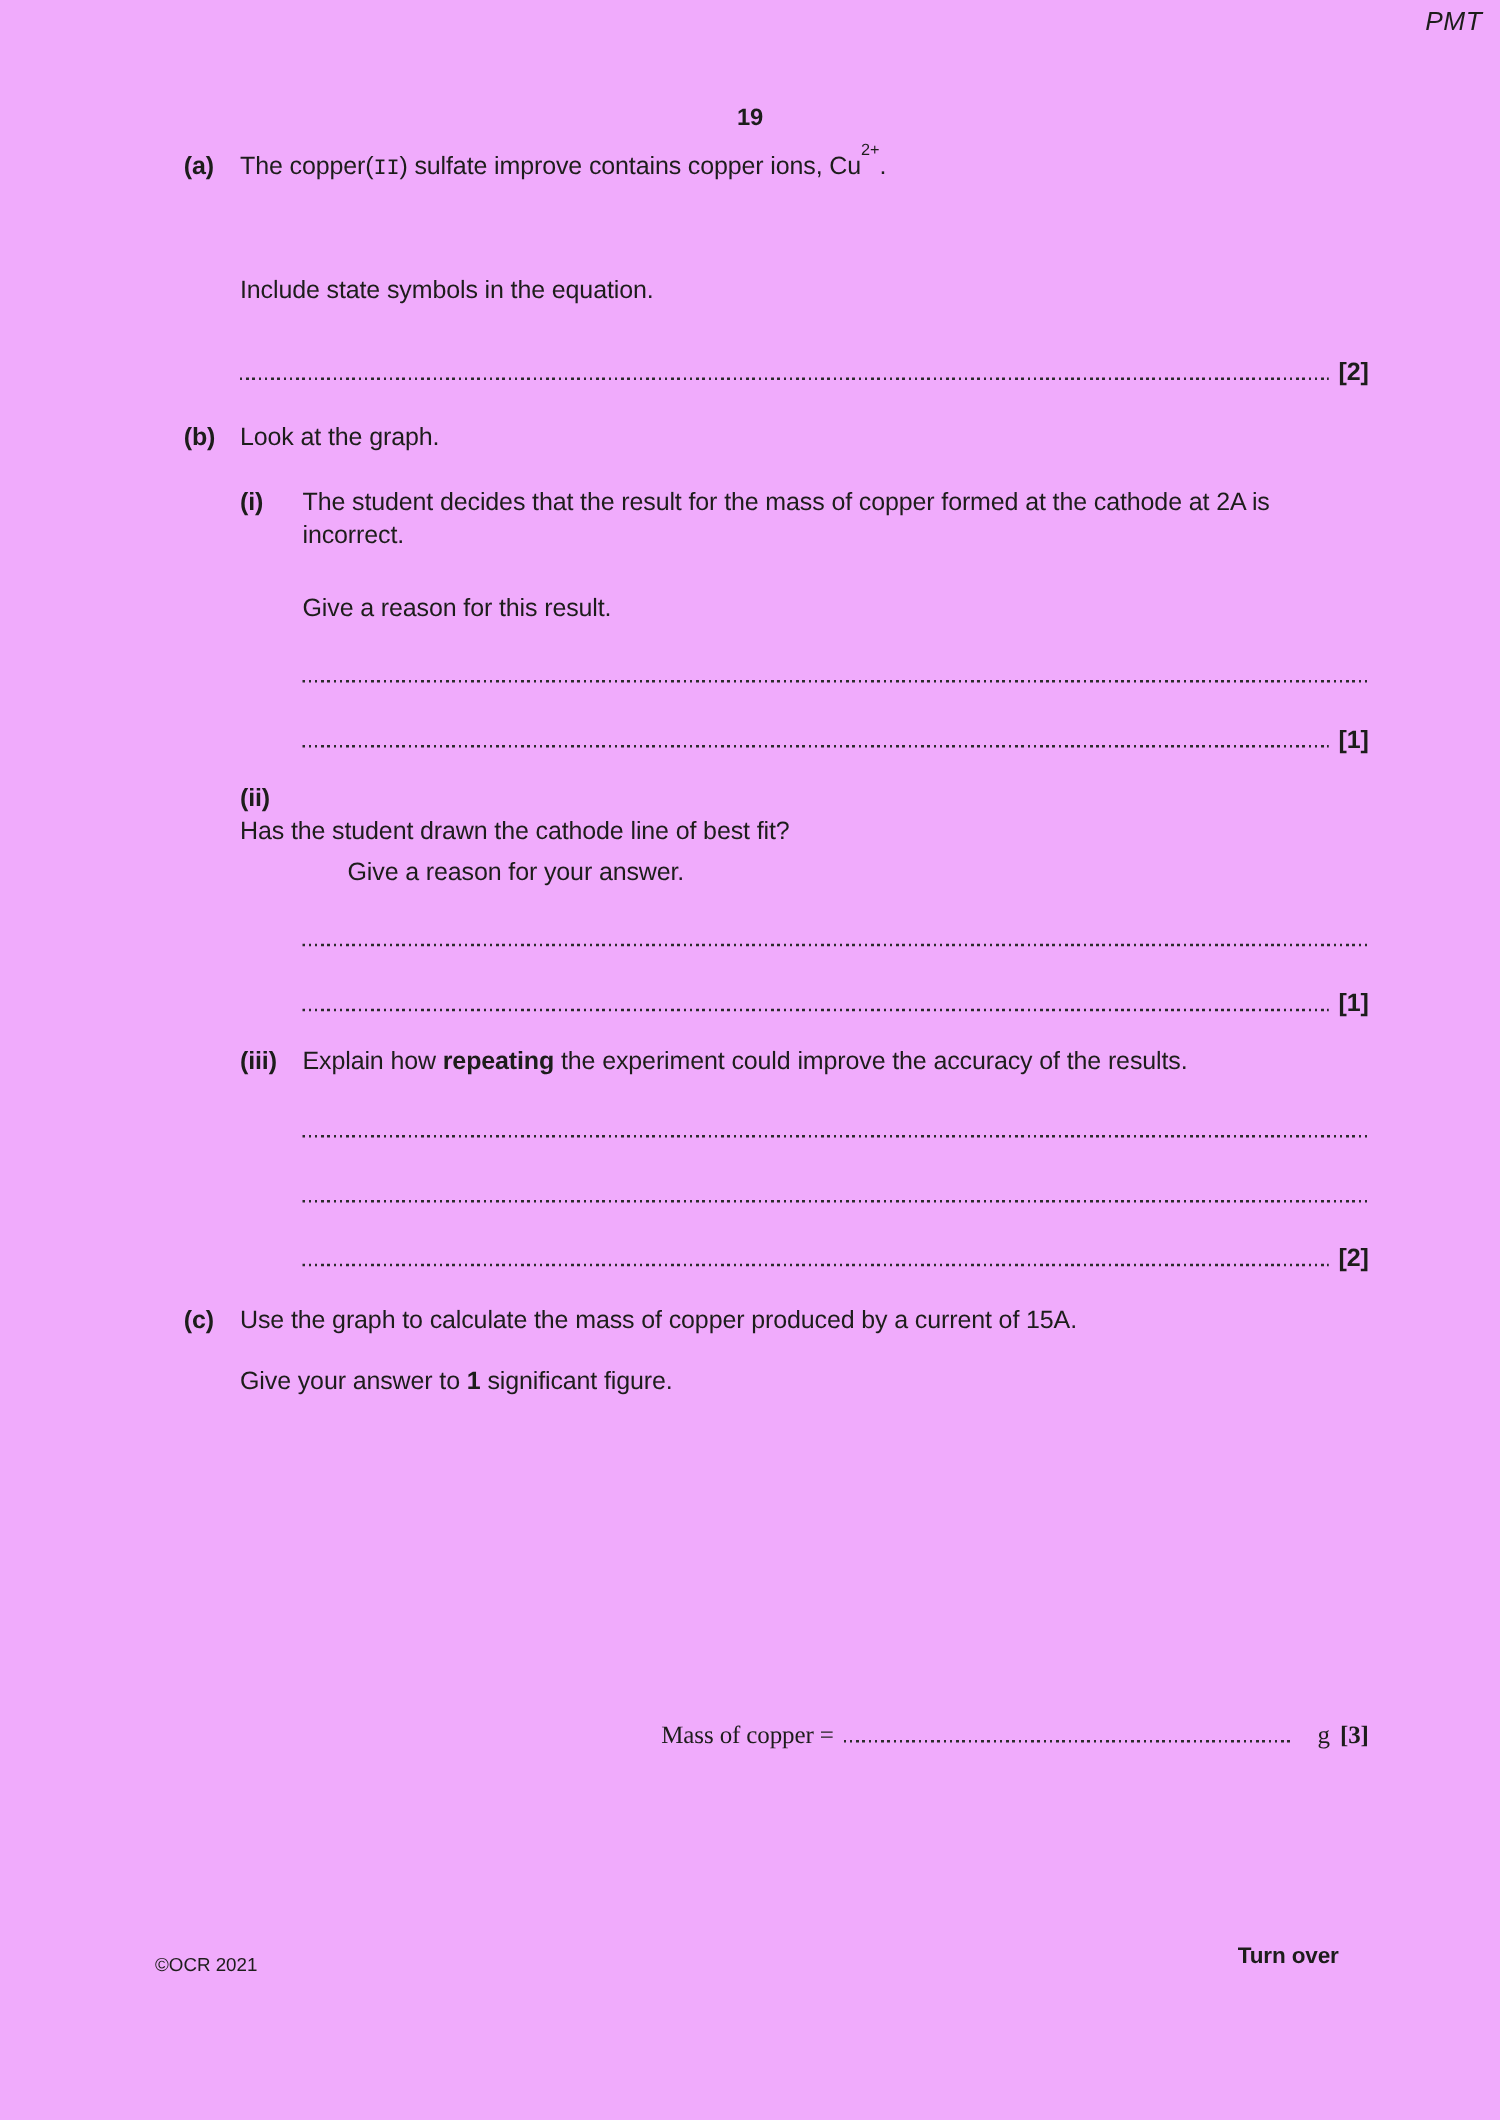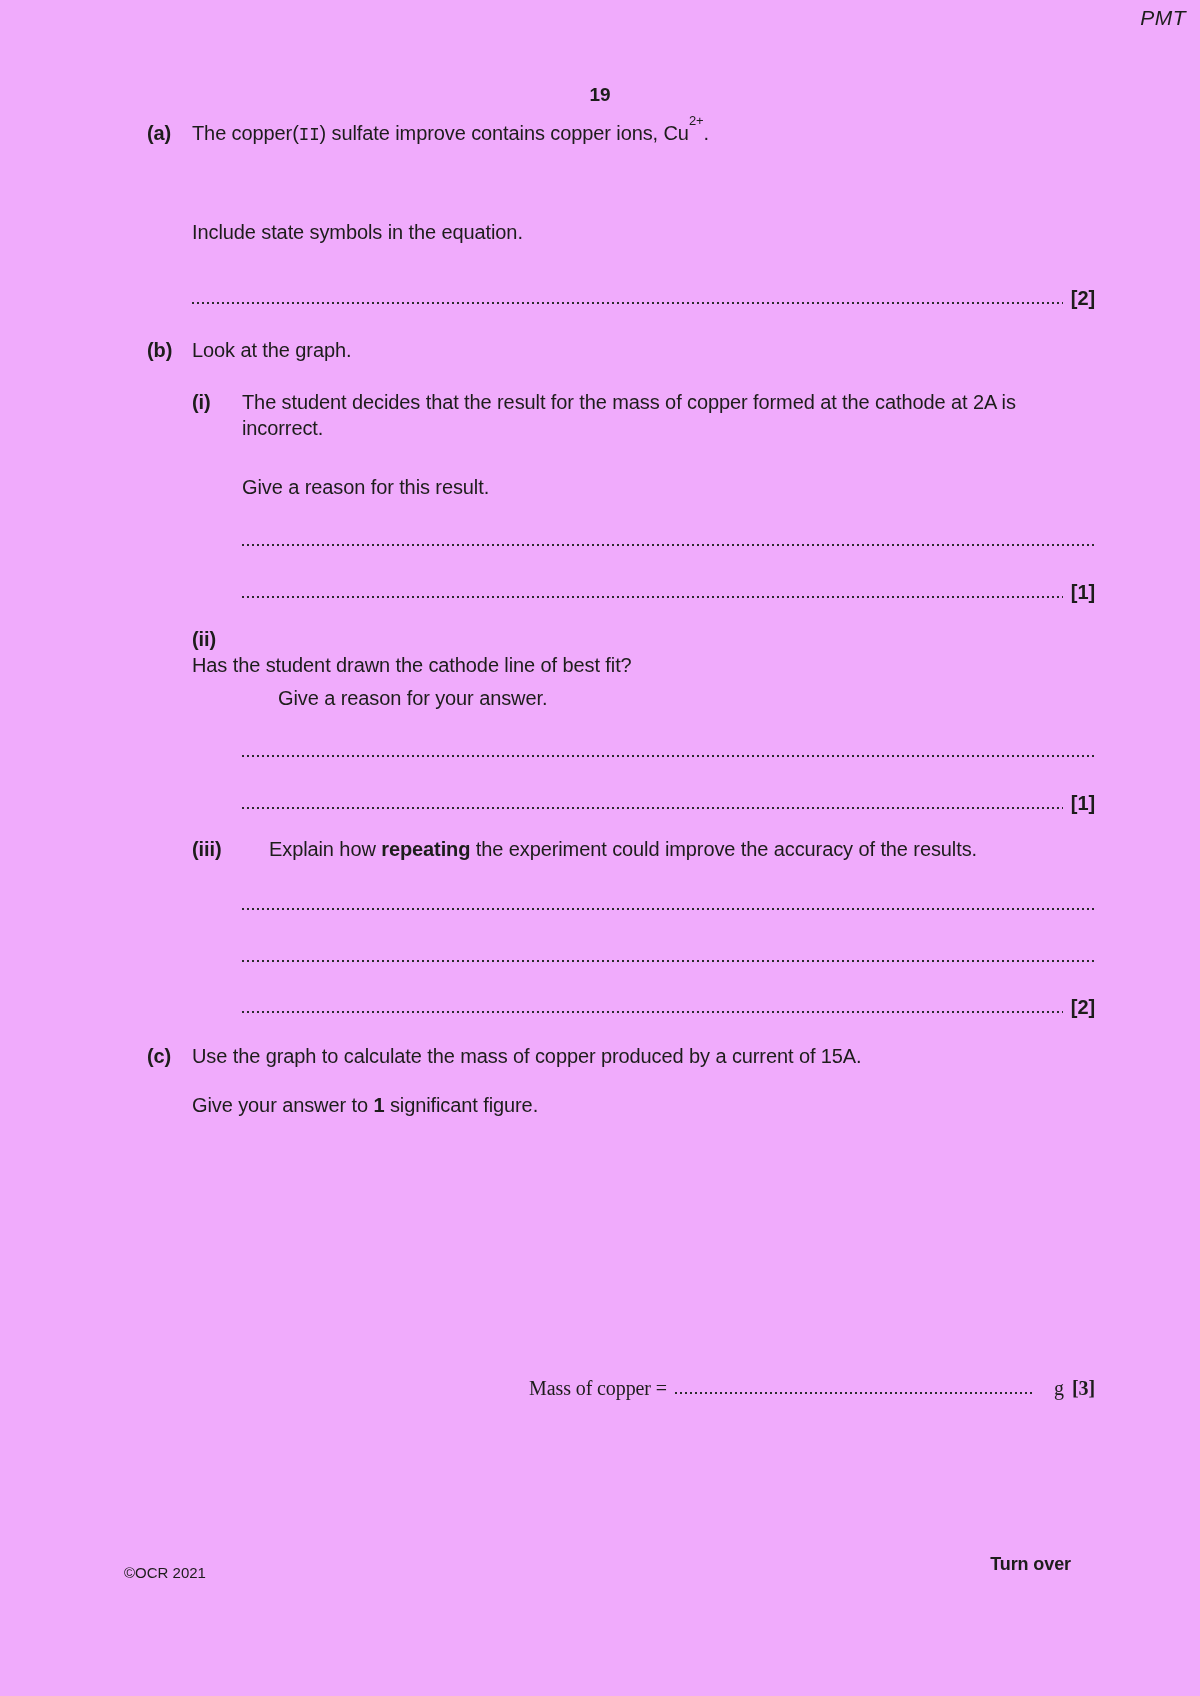--- a/index.html
+++ b/index.html
@@ -102,21 +102,21 @@
 
   <div class="row ans" style="top:735px; left:242px; right:105px;">
     <div class="dots"></div>
   </div>
 
   <div class="row ans" style="top:787px; left:242px; right:105px;">
     <div class="dots"></div>
     <span class="marks">[1]</span>
   </div>
 
-  <div class="row l2" style="top:836px; left:192px; width:903px;gap:27px;">
+  <div class="row l2" style="top:836px; left:192px; width:903px;">
     <span class="lbl">(iii)</span>
     <div class="txt"><span>Explain how </span><span class="bold">repeating</span><span> the experiment could improve the accuracy of the results.</span></div>
   </div>
 
   <div class="row ans" style="top:888px; left:242px; right:105px;">
     <div class="dots"></div>
   </div>
 
   <div class="row ans" style="top:940px; left:242px; right:105px;">
     <div class="dots"></div>

